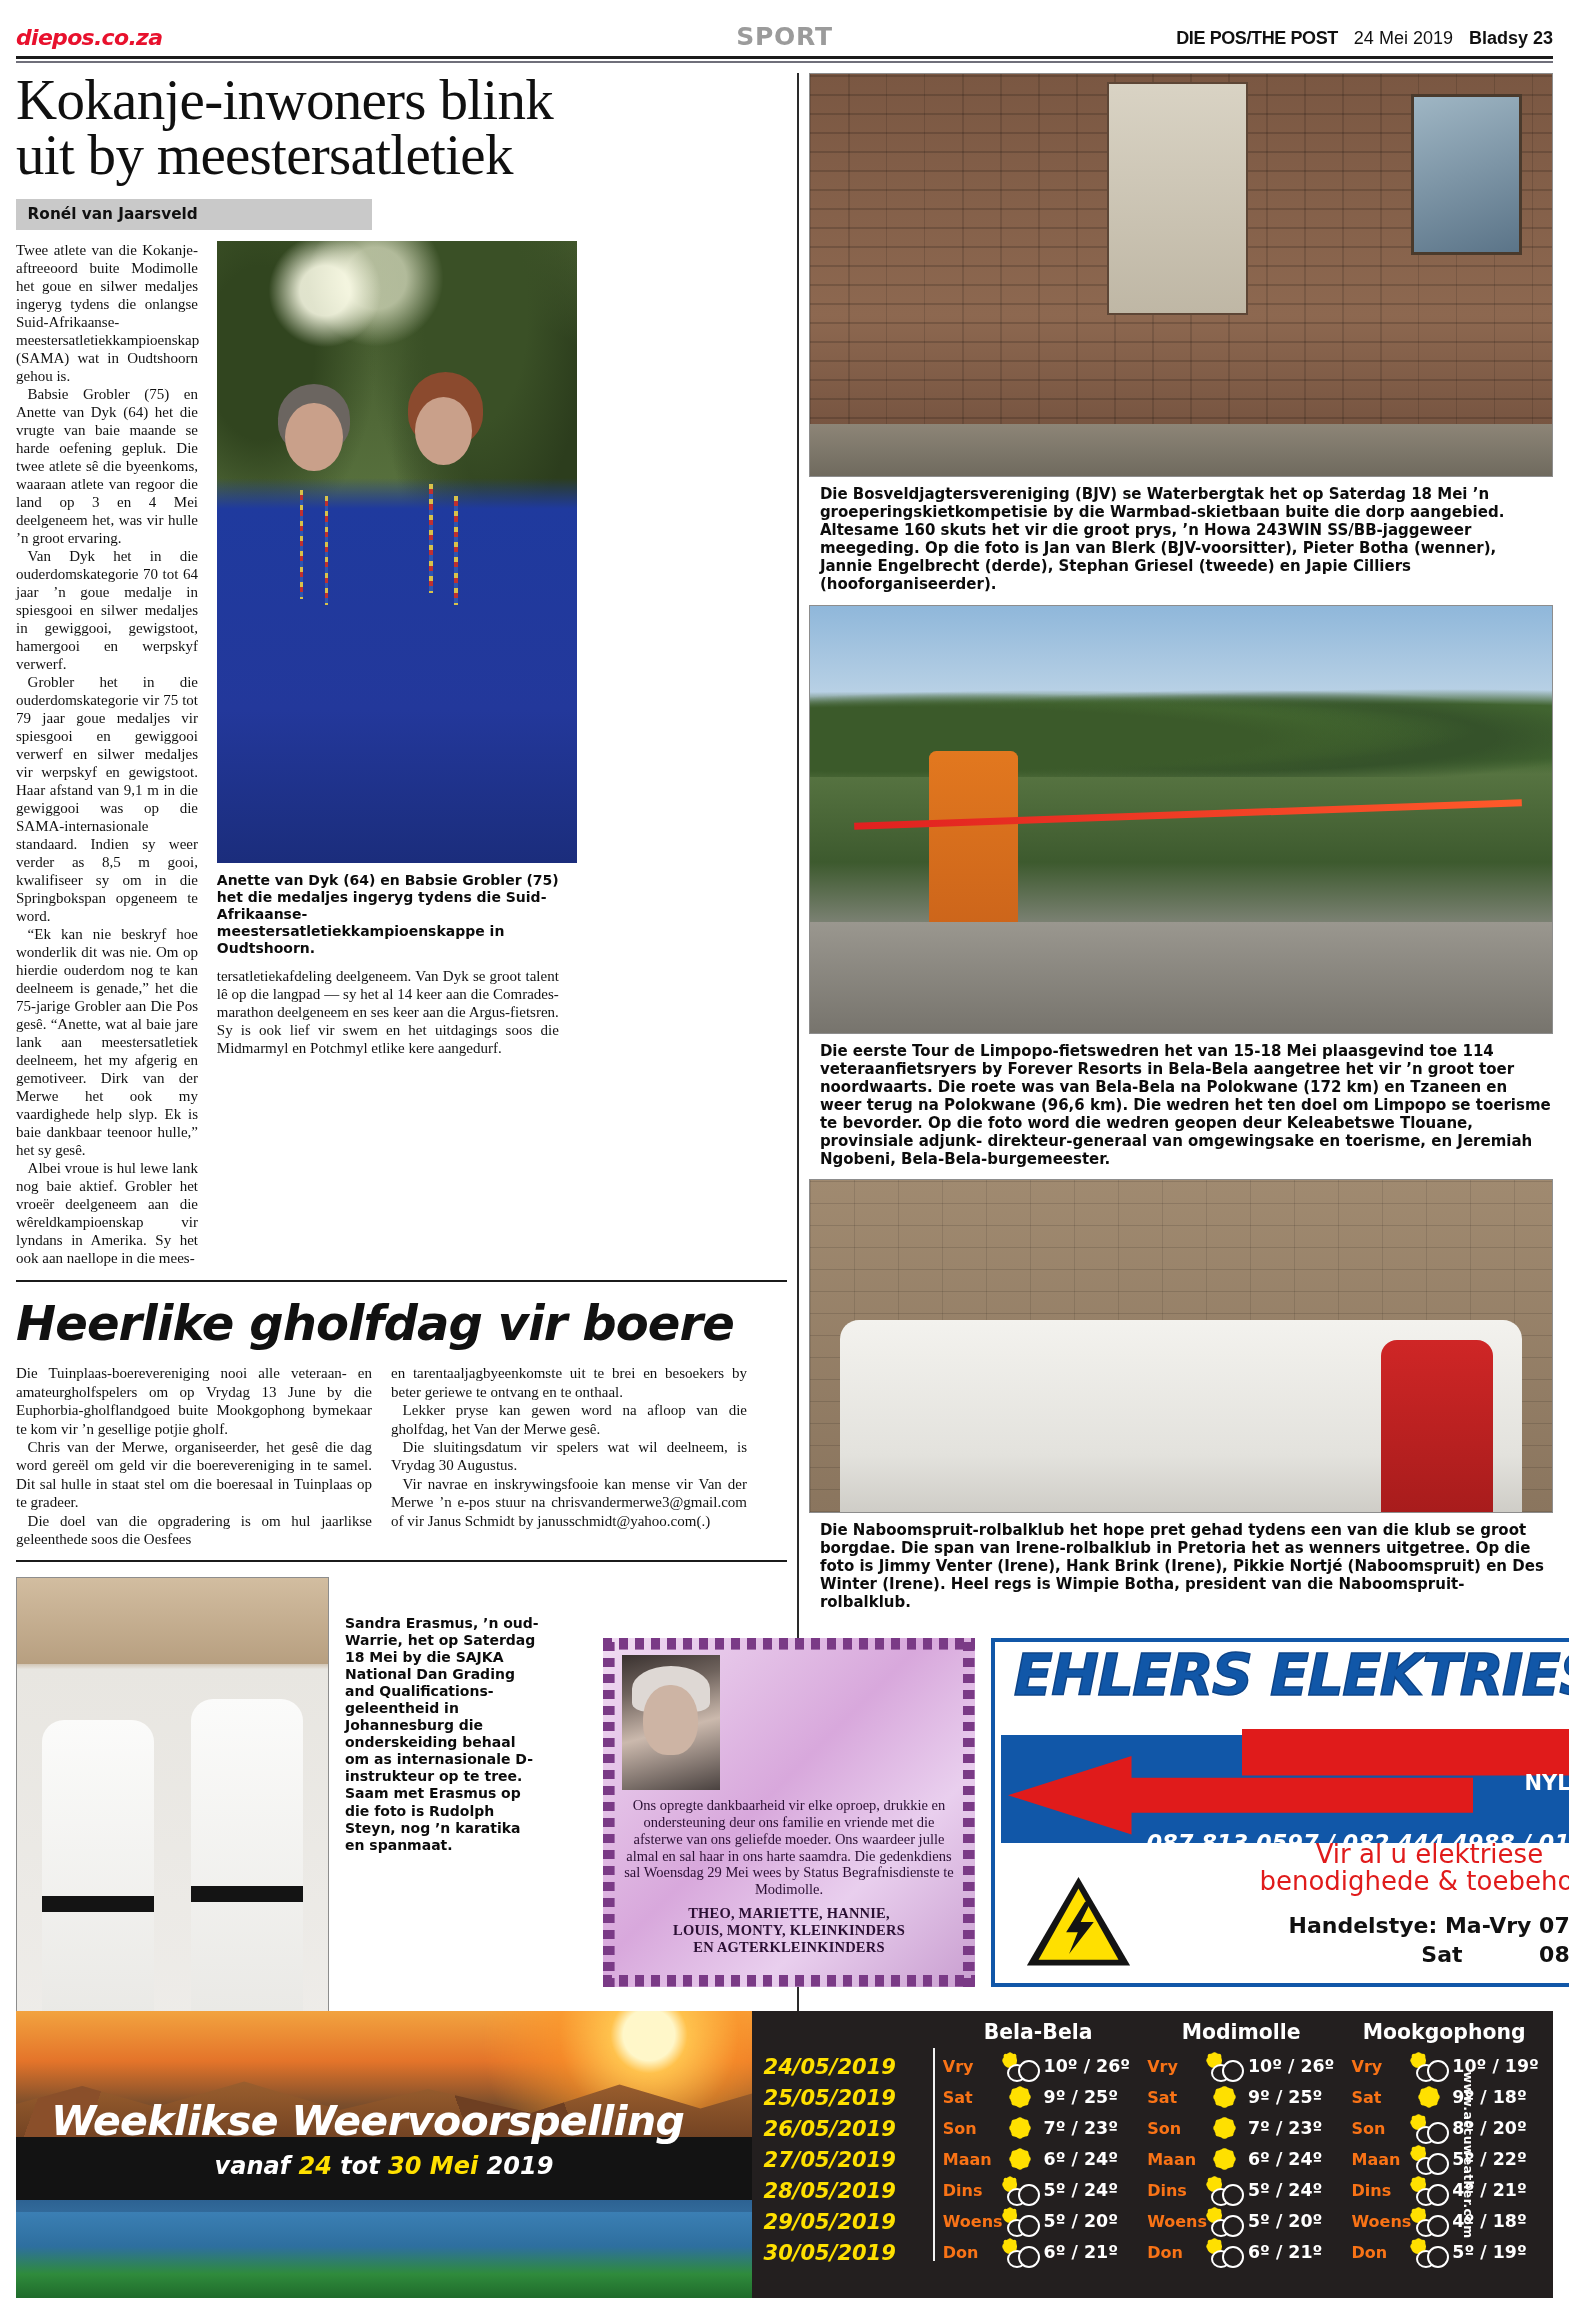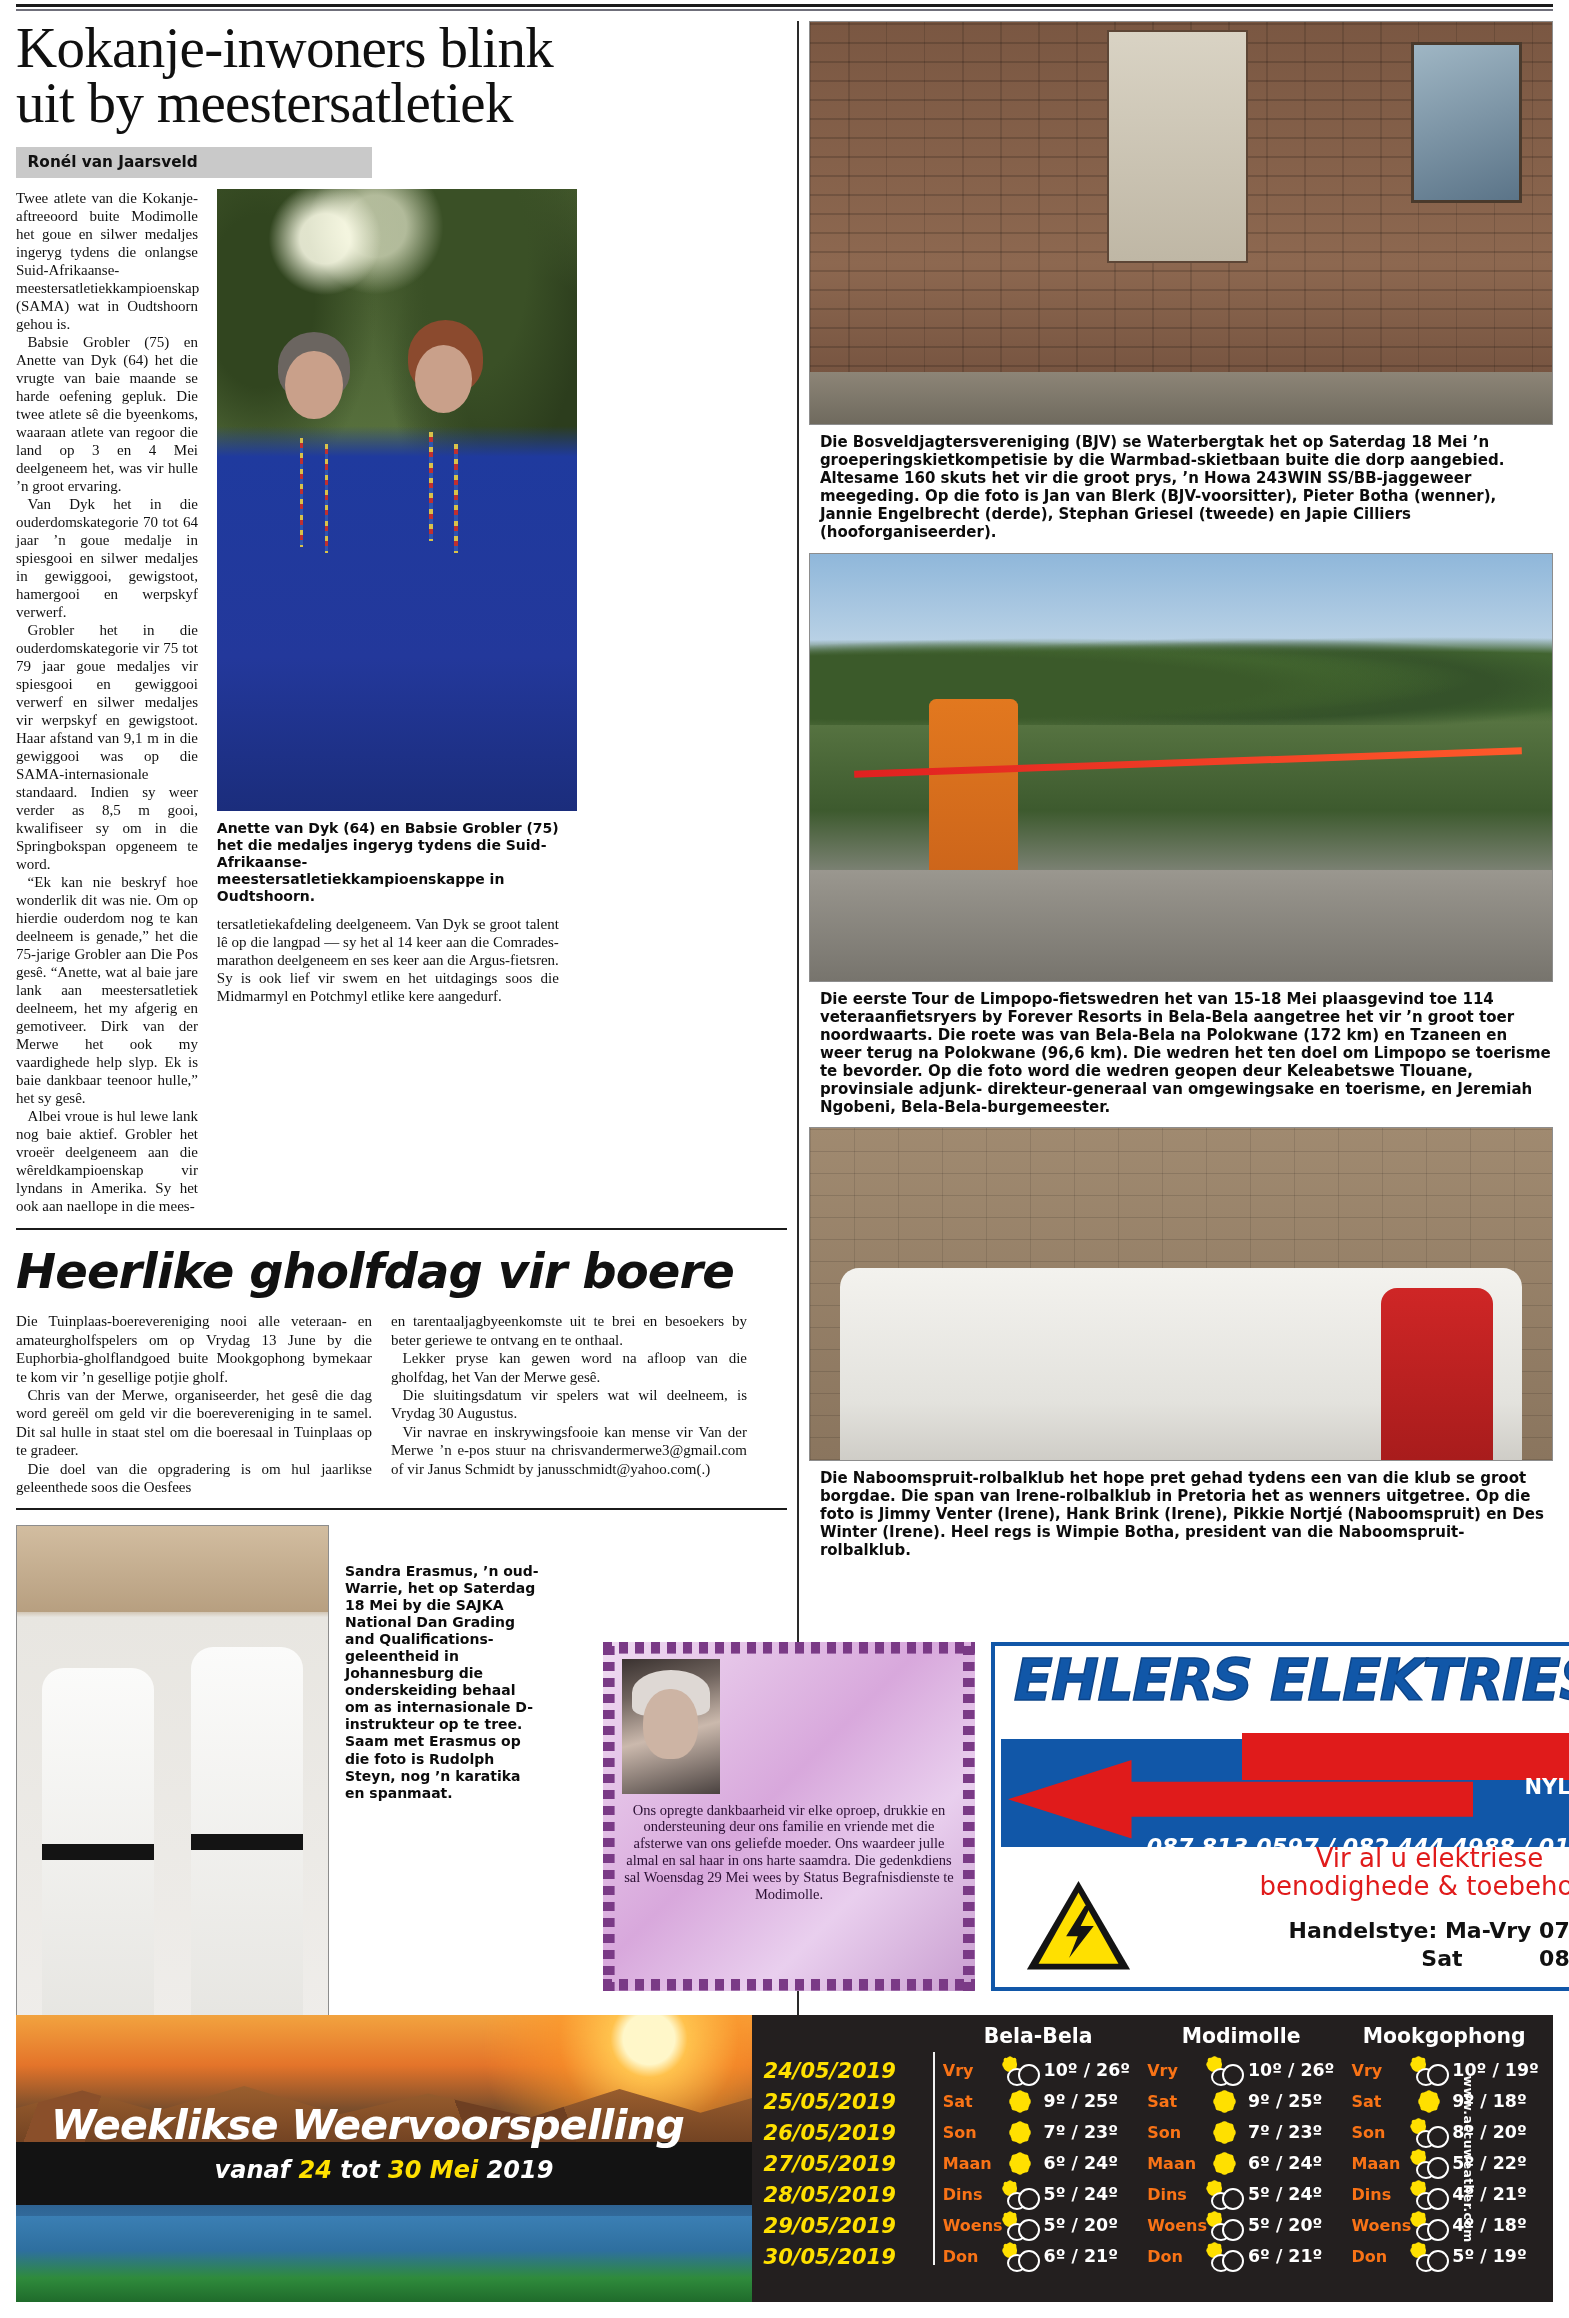--- a/index.html
+++ b/index.html
@@ -281,20 +281,29 @@
   .ic-pc-cloud { position:absolute; left:5.8px; top:6.5px; width:29px; height:18px; }
   .ic-pc-cloud::before, .ic-pc-cloud::after { content:""; position:absolute; border:2.2px solid #fff; border-radius:50%; background:#231f1f; }
   .ic-pc-cloud::before { left:0; top:4.4px; width:16px; height:14px; }
   .ic-pc-cloud::after { left:11px; top:0; width:18px; height:18px; }
 </style>
 </head>
 <body>
 
 <div class="page">
 
+  <div class="masthead">
+    <div class="mh-url">diepos.co.za</div>
+    <div class="mh-sport">SPORT</div>
+    <div class="mh-right">
+      <span class="mh-paper">DIE POS/THE POST</span>
+      <span class="mh-date">24 Mei 2019</span>
+      <span class="mh-page">Bladsy 23</span>
+    </div>
+  </div>
   <div class="rule-thick"></div>
   <div class="rule-thin"></div>
 
   <div class="body-grid">
 
     <div class="col-left">
 
       <h1 class="headline">
         <span>Kokanje-inwoners blink</span><br>
         <span>uit by meestersatletiek</span>
@@ -395,20 +404,25 @@
     <div class="obit">
       <div class="obit-border"></div>
       <div class="obit-inner">
         <div class="obit-top">
           <div class="obit-photo">
             <div class="hairc"></div>
             <div class="face"></div>
           </div>
         </div>
         <div class="obit-body">Ons opregte dankbaarheid vir elke oproep, drukkie en ondersteuning deur ons familie en vriende met die afsterwe van ons geliefde moeder. Ons waardeer julle almal en sal haar in ons harte saamdra. Die gedenkdiens sal Woensdag 29 Mei wees by Status Begrafnisdienste te Modimolle.</div>
+        <div class="obit-fam">
+          <div>THEO, MARIETTE, HANNIE,</div>
+          <div>LOUIS, MONTY, KLEINKINDERS</div>
+          <div>EN AGTERKLEINKINDERS</div>
+        </div>
       </div>
     </div>
 
     <div class="ehlers">
       <div class="eh-blueblock"></div>
       <div class="eh-redband"></div>
 
       <svg class="eh-arrow" viewBox="0 0 640 118">
         <polygon points="0,58 170,4 170,34 640,34 640,82 170,82 170,112" fill="#e01b1b"></polygon>
       </svg>

